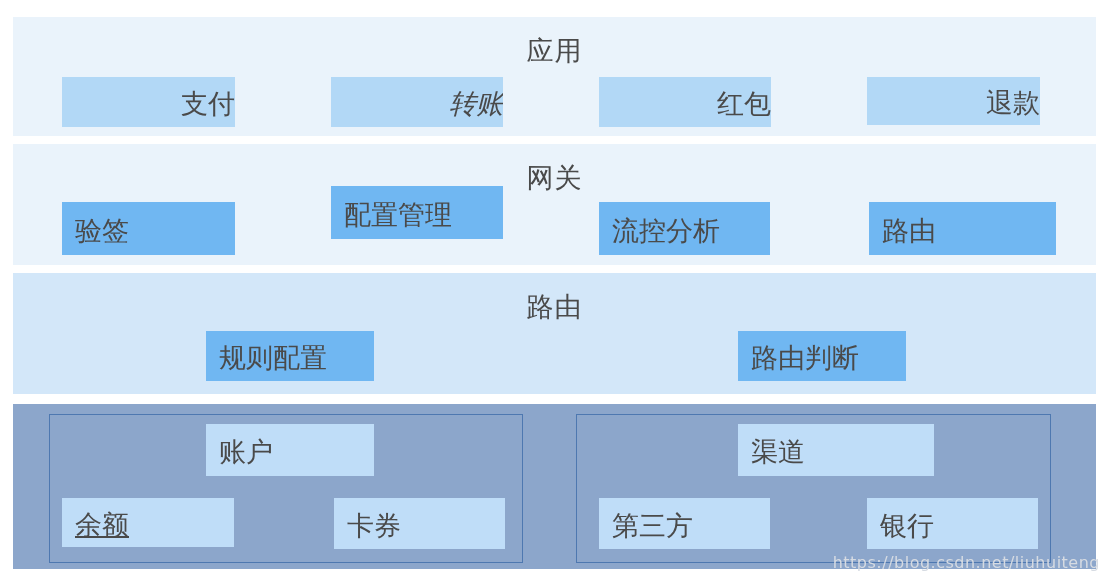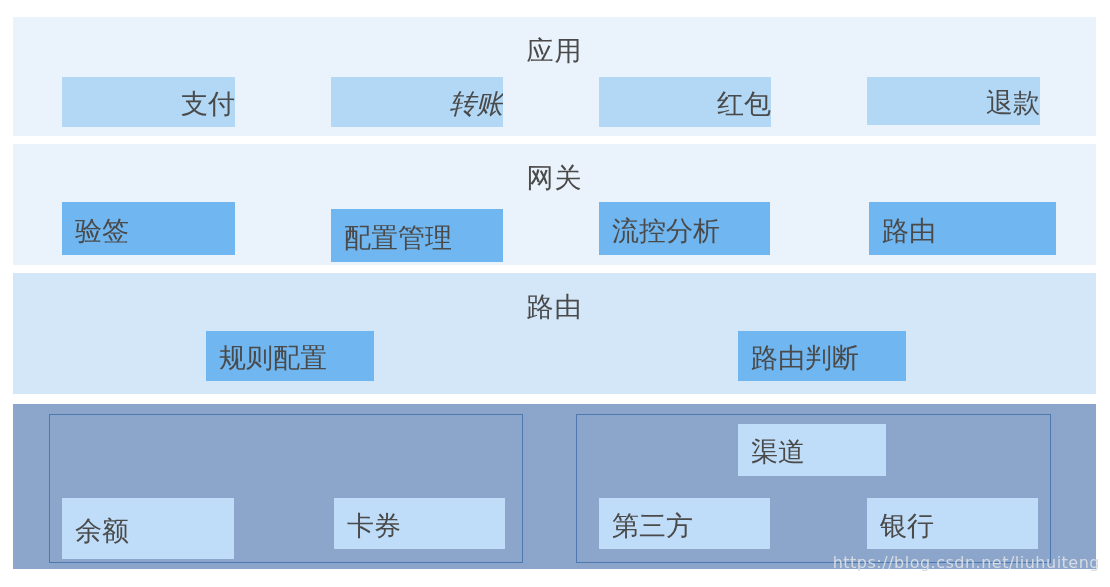--- a/index.html
+++ b/index.html
@@ -52,21 +52,21 @@
     <div class="node node-light" style="left:854px; top:60px; width:173px; height:48px;">
       <span>退款</span>
     </div>
   </div>
 
   <div class="band band-gateway">
     <div class="band-title">网关</div>
     <div class="node node-medium" style="left:49px;  top:58px; width:173px; height:53px;">
       <span>验签</span>
     </div>
-    <div class="node node-medium" style="left:318px; top:65px; width:172px; height:53px;">
+    <div class="node node-medium" style="left:318px; top:42px; width:172px; height:53px;">
       <span>配置管理</span>
     </div>
     <div class="node node-medium" style="left:586px; top:58px; width:171px; height:53px;text-align:right;">
       <span>流控分析</span>
     </div>
     <div class="node node-medium" style="left:856px; top:58px; width:187px; height:53px;">
       <span>路由</span>
     </div>
   </div>
 
@@ -77,28 +77,31 @@
     </div>
     <div class="node node-medium" style="left:725px; top:58px; width:168px; height:50px;text-align:center;">
       <span>路由判断</span>
     </div>
   </div>
 
   <div class="band band-infra">
     <div class="group" style="left:36px;  width:474px;"></div>
     <div class="group" style="left:563px; width:475px;"></div>
 
-    <div class="node node-infra" style="left:49px;  top:94px; width:172px; height:61px;">
+    <div class="node node-infra" style="left:193px; top:20px; width:168px; height:52px;">
+      <span>账户</span>
+    </div>
+    <div class="node node-infra" style="left:49px;  top:94px; width:172px; height:49px;text-decoration:underline;">
       <span>余额</span>
     </div>
     <div class="node node-infra" style="left:321px; top:94px; width:171px; height:51px;">
       <span>卡券</span>
     </div>
 
-    <div class="node node-infra" style="left:725px; top:20px; width:148px; height:52px;">
+    <div class="node node-infra" style="left:725px; top:20px; width:196px; height:52px;">
       <span>渠道</span>
     </div>
     <div class="node node-infra" style="left:586px; top:94px; width:171px; height:51px;">
       <span>第三方</span>
     </div>
     <div class="node node-infra" style="left:854px; top:94px; width:171px; height:51px;">
       <span>银行</span>
     </div>
   </div>
 

